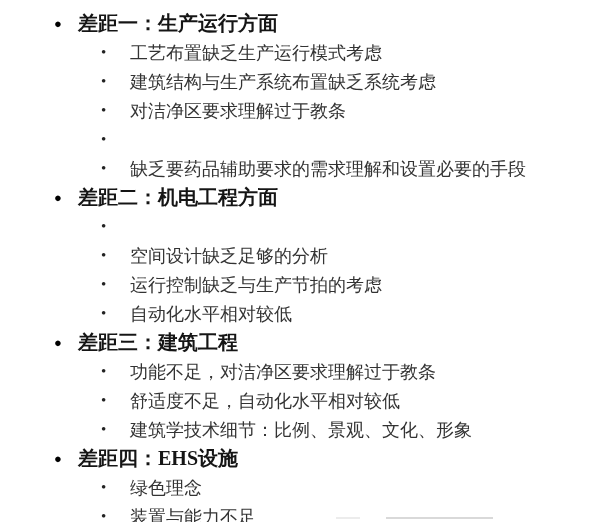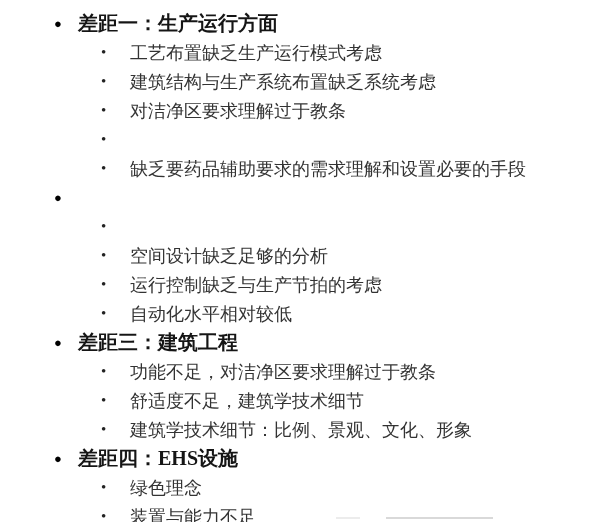--- a/index.html
+++ b/index.html
@@ -91,20 +91,21 @@
     <div class="row i">
       <span class="bullet">•</span>
     </div>
     <div class="row i">
       <span class="bullet">•</span>
       <span class="txt">缺乏要药品辅助要求的需求理解和设置必要的手段</span>
     </div>
 
     <div class="row h">
       <span class="bullet">●</span>
+      <span class="txt">差距二：机电工程方面</span>
     </div>
     <div class="row i">
       <span class="bullet">•</span>
     </div>
     <div class="row i">
       <span class="bullet">•</span>
       <span class="txt">空间设计缺乏足够的分析</span>
     </div>
     <div class="row i">
       <span class="bullet">•</span>
@@ -118,21 +119,21 @@
     <div class="row h">
       <span class="bullet">●</span>
       <span class="txt">差距三：建筑工程</span>
     </div>
     <div class="row i">
       <span class="bullet">•</span>
       <span class="txt">功能不足，对洁净区要求理解过于教条</span>
     </div>
     <div class="row i">
       <span class="bullet">•</span>
-      <span class="txt">舒适度不足，建筑学技术细节</span>
+      <span class="txt">舒适度不足，自动化水平相对较低</span>
     </div>
     <div class="row i">
       <span class="bullet">•</span>
       <span class="txt">建筑学技术细节：比例、景观、文化、形象</span>
     </div>
 
     <div class="row h">
       <span class="bullet">●</span>
       <span class="txt">差距四：EHS设施</span>
     </div>

